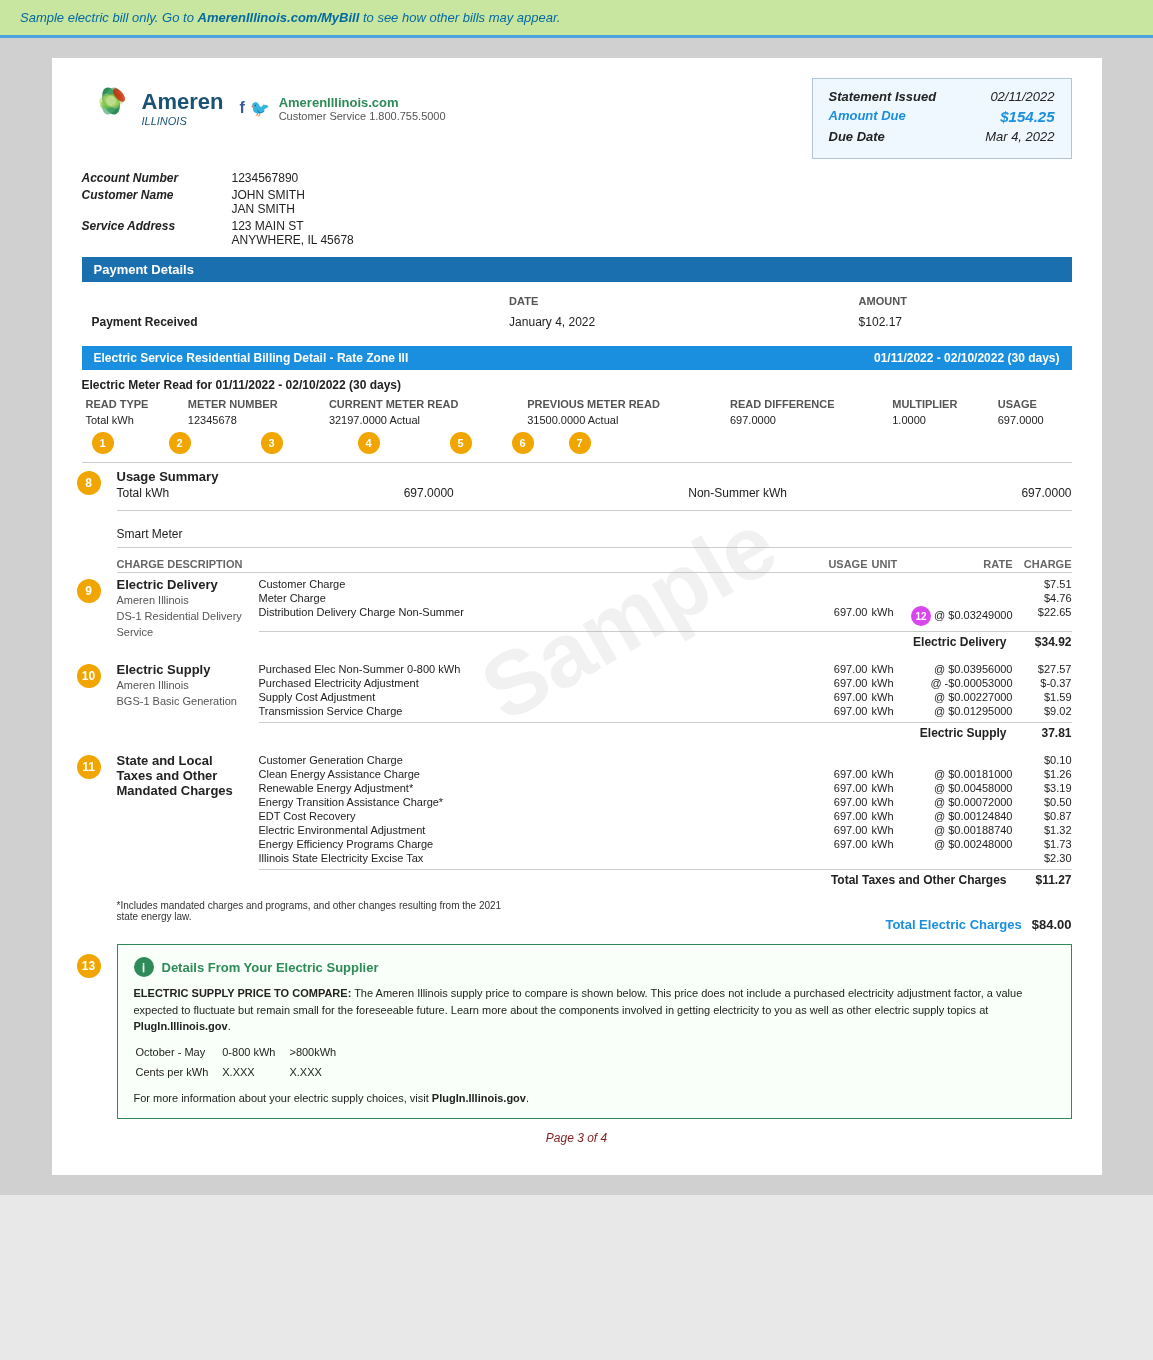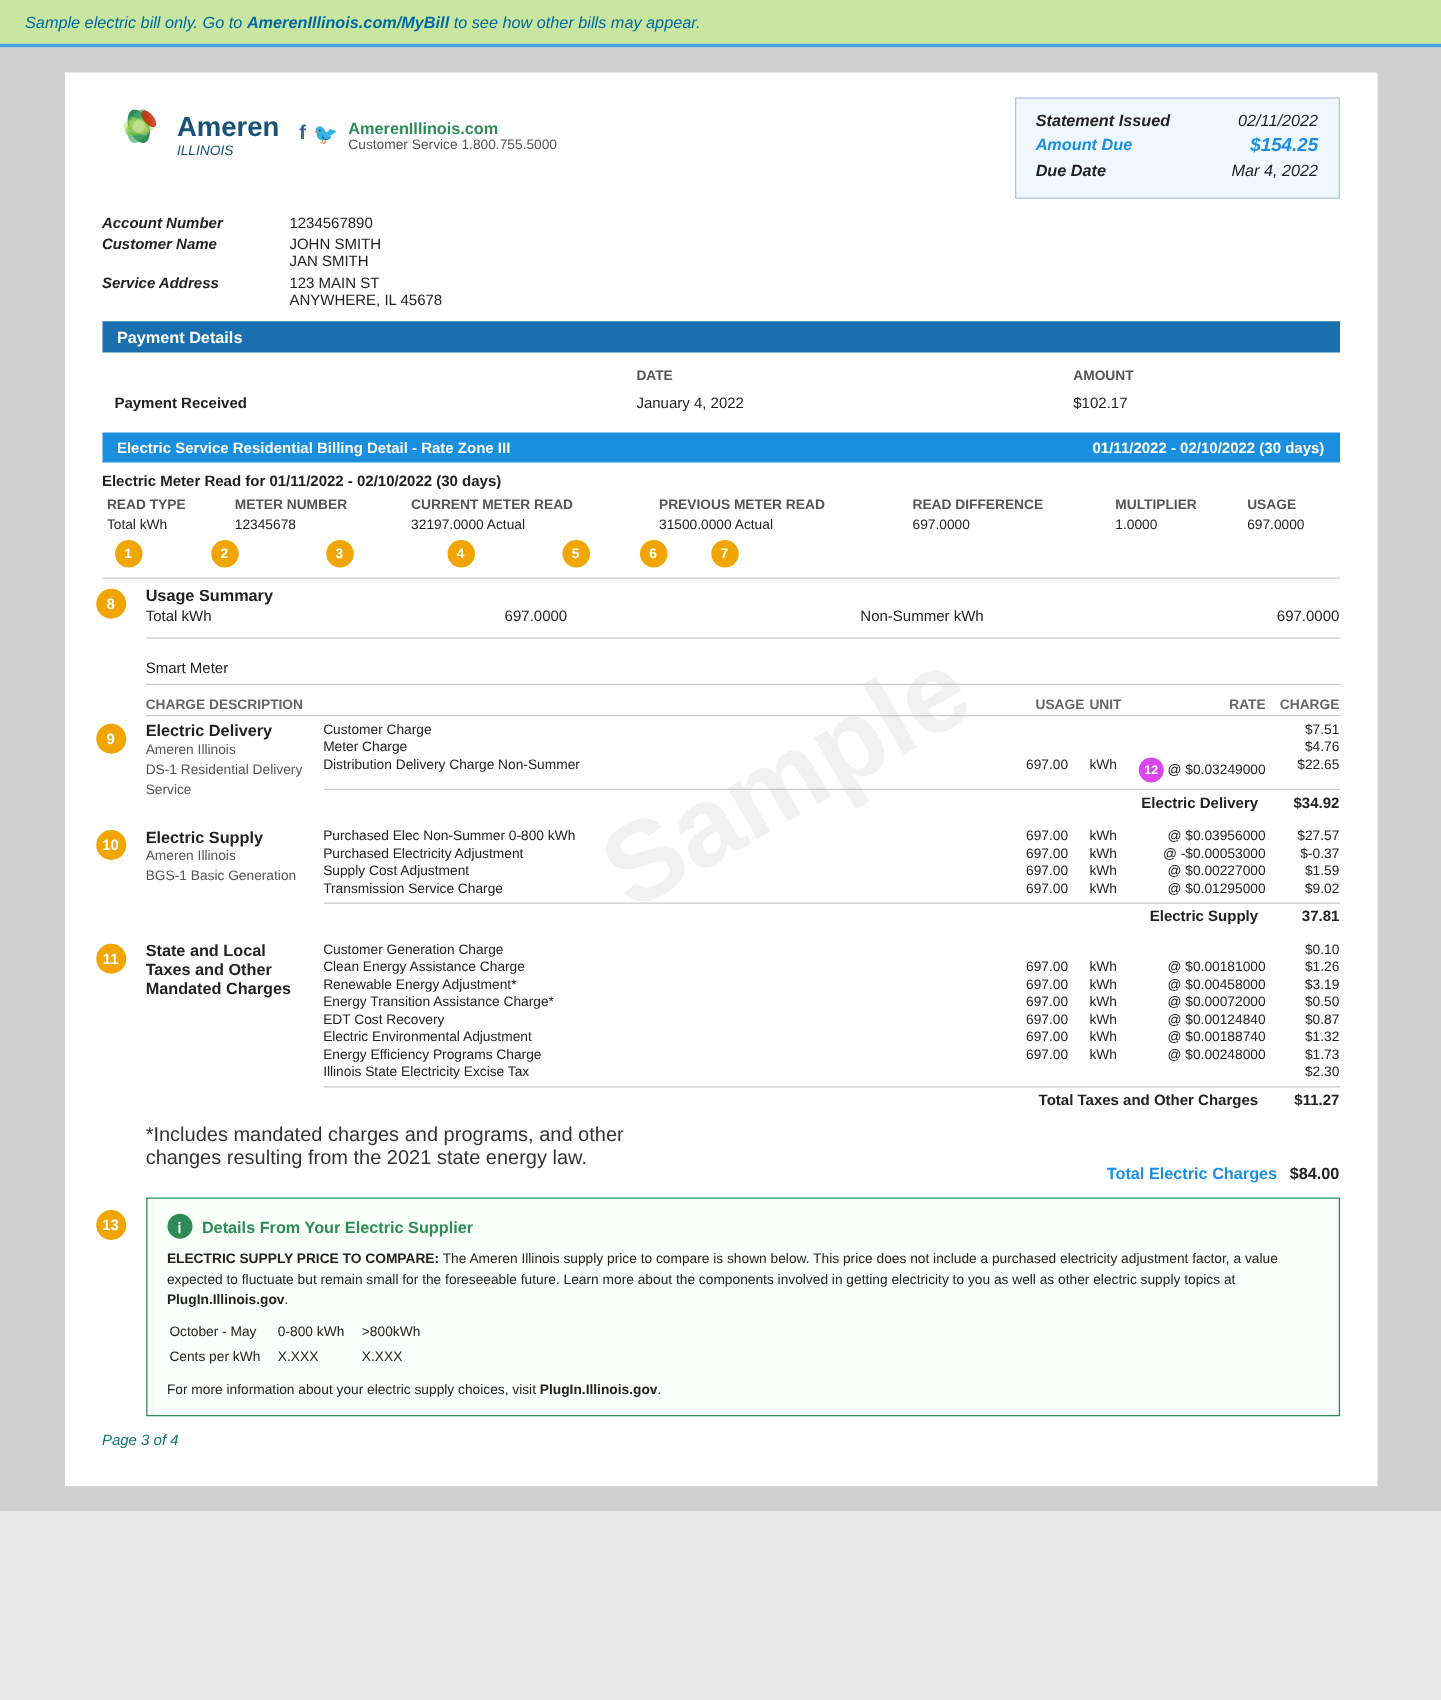--- a/index.html
+++ b/index.html
@@ -100,21 +100,21 @@
     .usage-summary { margin-bottom: 10px; border-bottom: 1px solid #ccc; padding-bottom: 8px; }
     .usage-summary-row { display: flex; justify-content: space-between; font-size: 12px; padding: 2px 0; }
     .usage-header { font-weight: bold; font-size: 13px; }
     .charge-block-title { font-weight: bold; font-size: 13px; margin-bottom: 2px; }
     .charge-block-subtitle { font-size: 11px; color: #555; margin-bottom: 4px; }
 
     .charge-row {
       display: flex; font-size: 11px; padding: 1px 0; align-items: flex-start;
     }
     .charge-desc { flex: 1; }
-    .charge-usage { min-width: 65px; text-align: right; padding-right: 17px; }
+    .charge-usage { min-width: 65px; text-align: right; padding-right: 4px; }
     .charge-unit { min-width: 35px; }
     .charge-rate { min-width: 110px; text-align: right; padding-right: 4px; }
     .charge-amount { min-width: 55px; text-align: right; }
 
     .charge-total-row {
       display: flex; justify-content: flex-end; font-weight: bold;
       font-size: 12px; padding: 3px 0; border-top: 1px solid #ccc; margin-top: 4px;
     }
     .charge-total-label { margin-right: 10px; }
     .charge-total-value { min-width: 55px; text-align: right; }
@@ -132,39 +132,39 @@
     .smart-meter { font-size: 12px; padding: 6px 0; border-bottom: 1px solid #ccc; margin-bottom: 8px; }
 
     
     .total-electric-row {
       display: flex; justify-content: flex-end; font-size: 13px; margin-top: 6px; margin-bottom: 12px;
     }
     .total-electric-label { color: #1a8fe0; font-weight: bold; margin-right: 10px; }
     .total-electric-value { font-weight: bold; }
 
     
-    .footnote { font-size: 16px; color: #333; margin-bottom: 10px; max-width: 400px; }
+    .footnote { font-size: 10px; color: #333; margin-bottom: 10px; max-width: 400px; }
 
     
     .supplier-box {
       border: 1px solid #2e8b57;
       background: #f9fff9;
       padding: 12px 16px;
       margin-bottom: 12px;
     }
     .supplier-box-title {
       display: flex; align-items: center; gap: 8px;
       color: #2e8b57; font-weight: bold; font-size: 13px; margin-bottom: 8px;
     }
     .supplier-box-content { font-size: 11px; line-height: 1.5; }
     .supplier-table { margin-top: 6px; font-size: 11px; }
     .supplier-table tr td { padding: 1px 12px 1px 0; }
 
     
-    .page-number { text-align: left; color: #0f766e; font-style: italic; font-size: 12px; margin-top: 10px; }
+    .page-number { text-align: center; color: #7f1d1d; font-style: italic; font-size: 12px; margin-top: 10px; }
 
     
     .watermark {
       position: absolute;
       top: 50%; left: 55%;
       transform: translate(-50%, -50%) rotate(-30deg);
       font-size: 90px;
       color: rgba(180,180,180,0.18);
       font-weight: bold;
       pointer-events: none;

